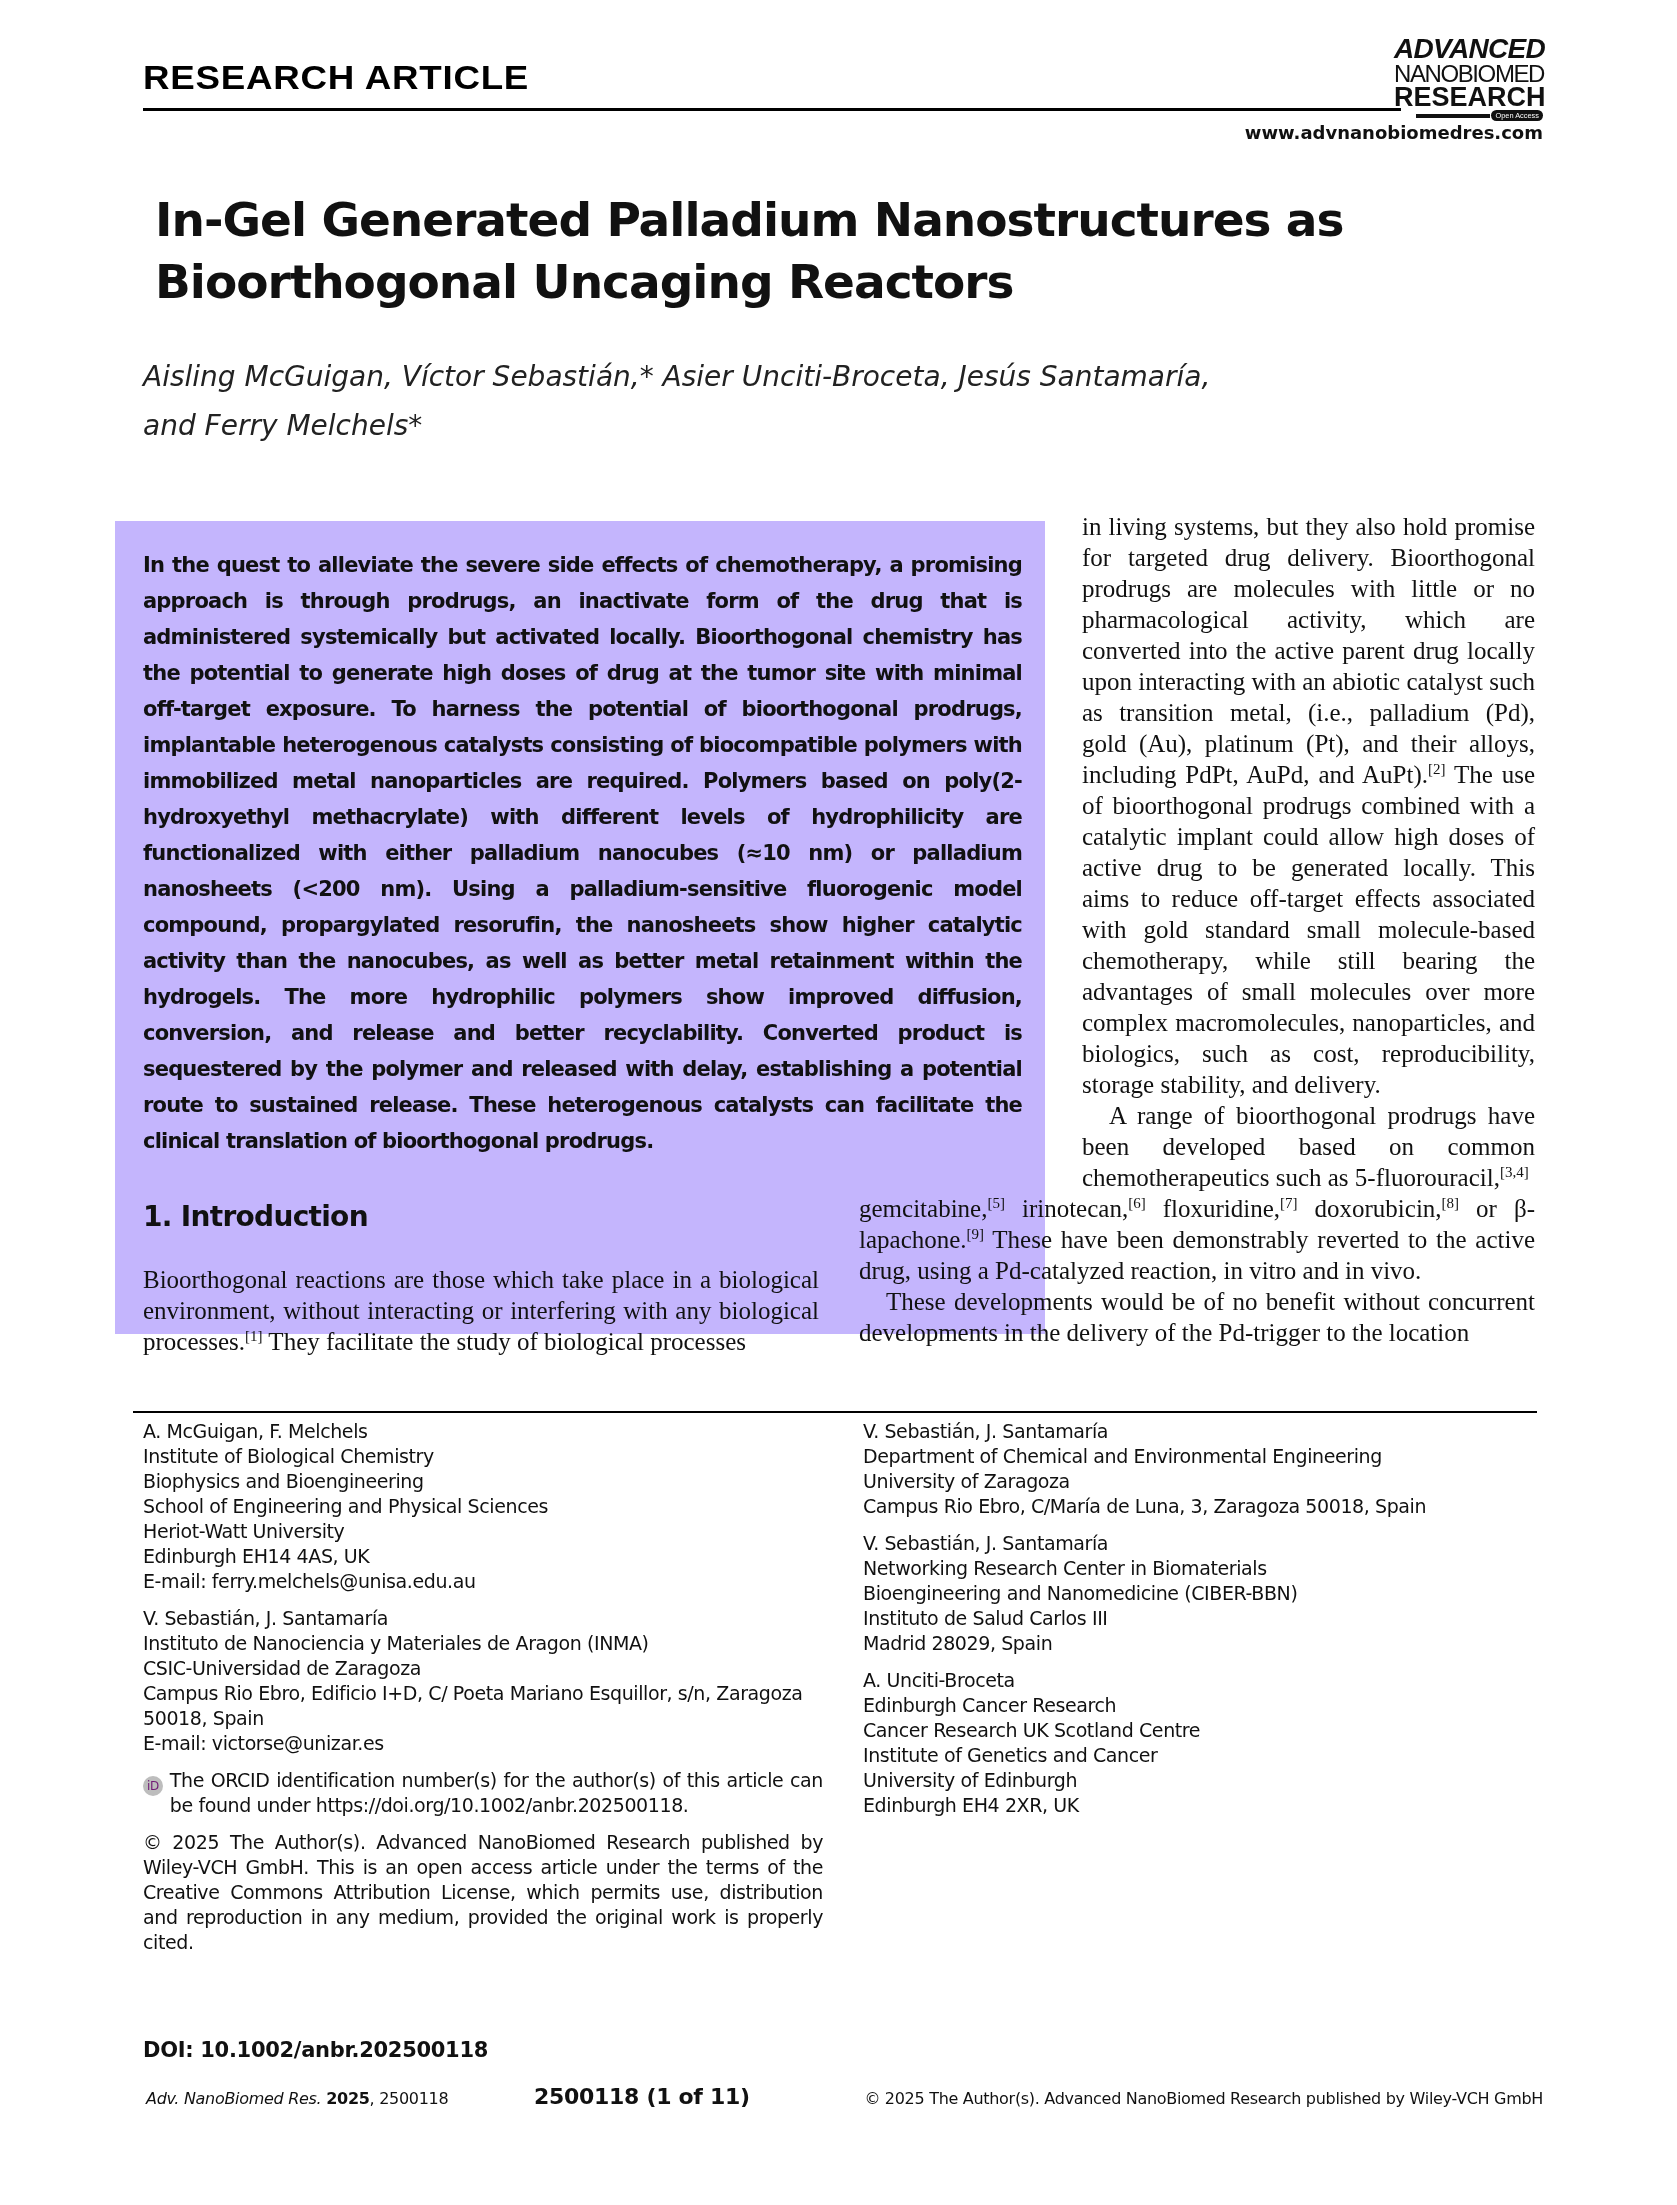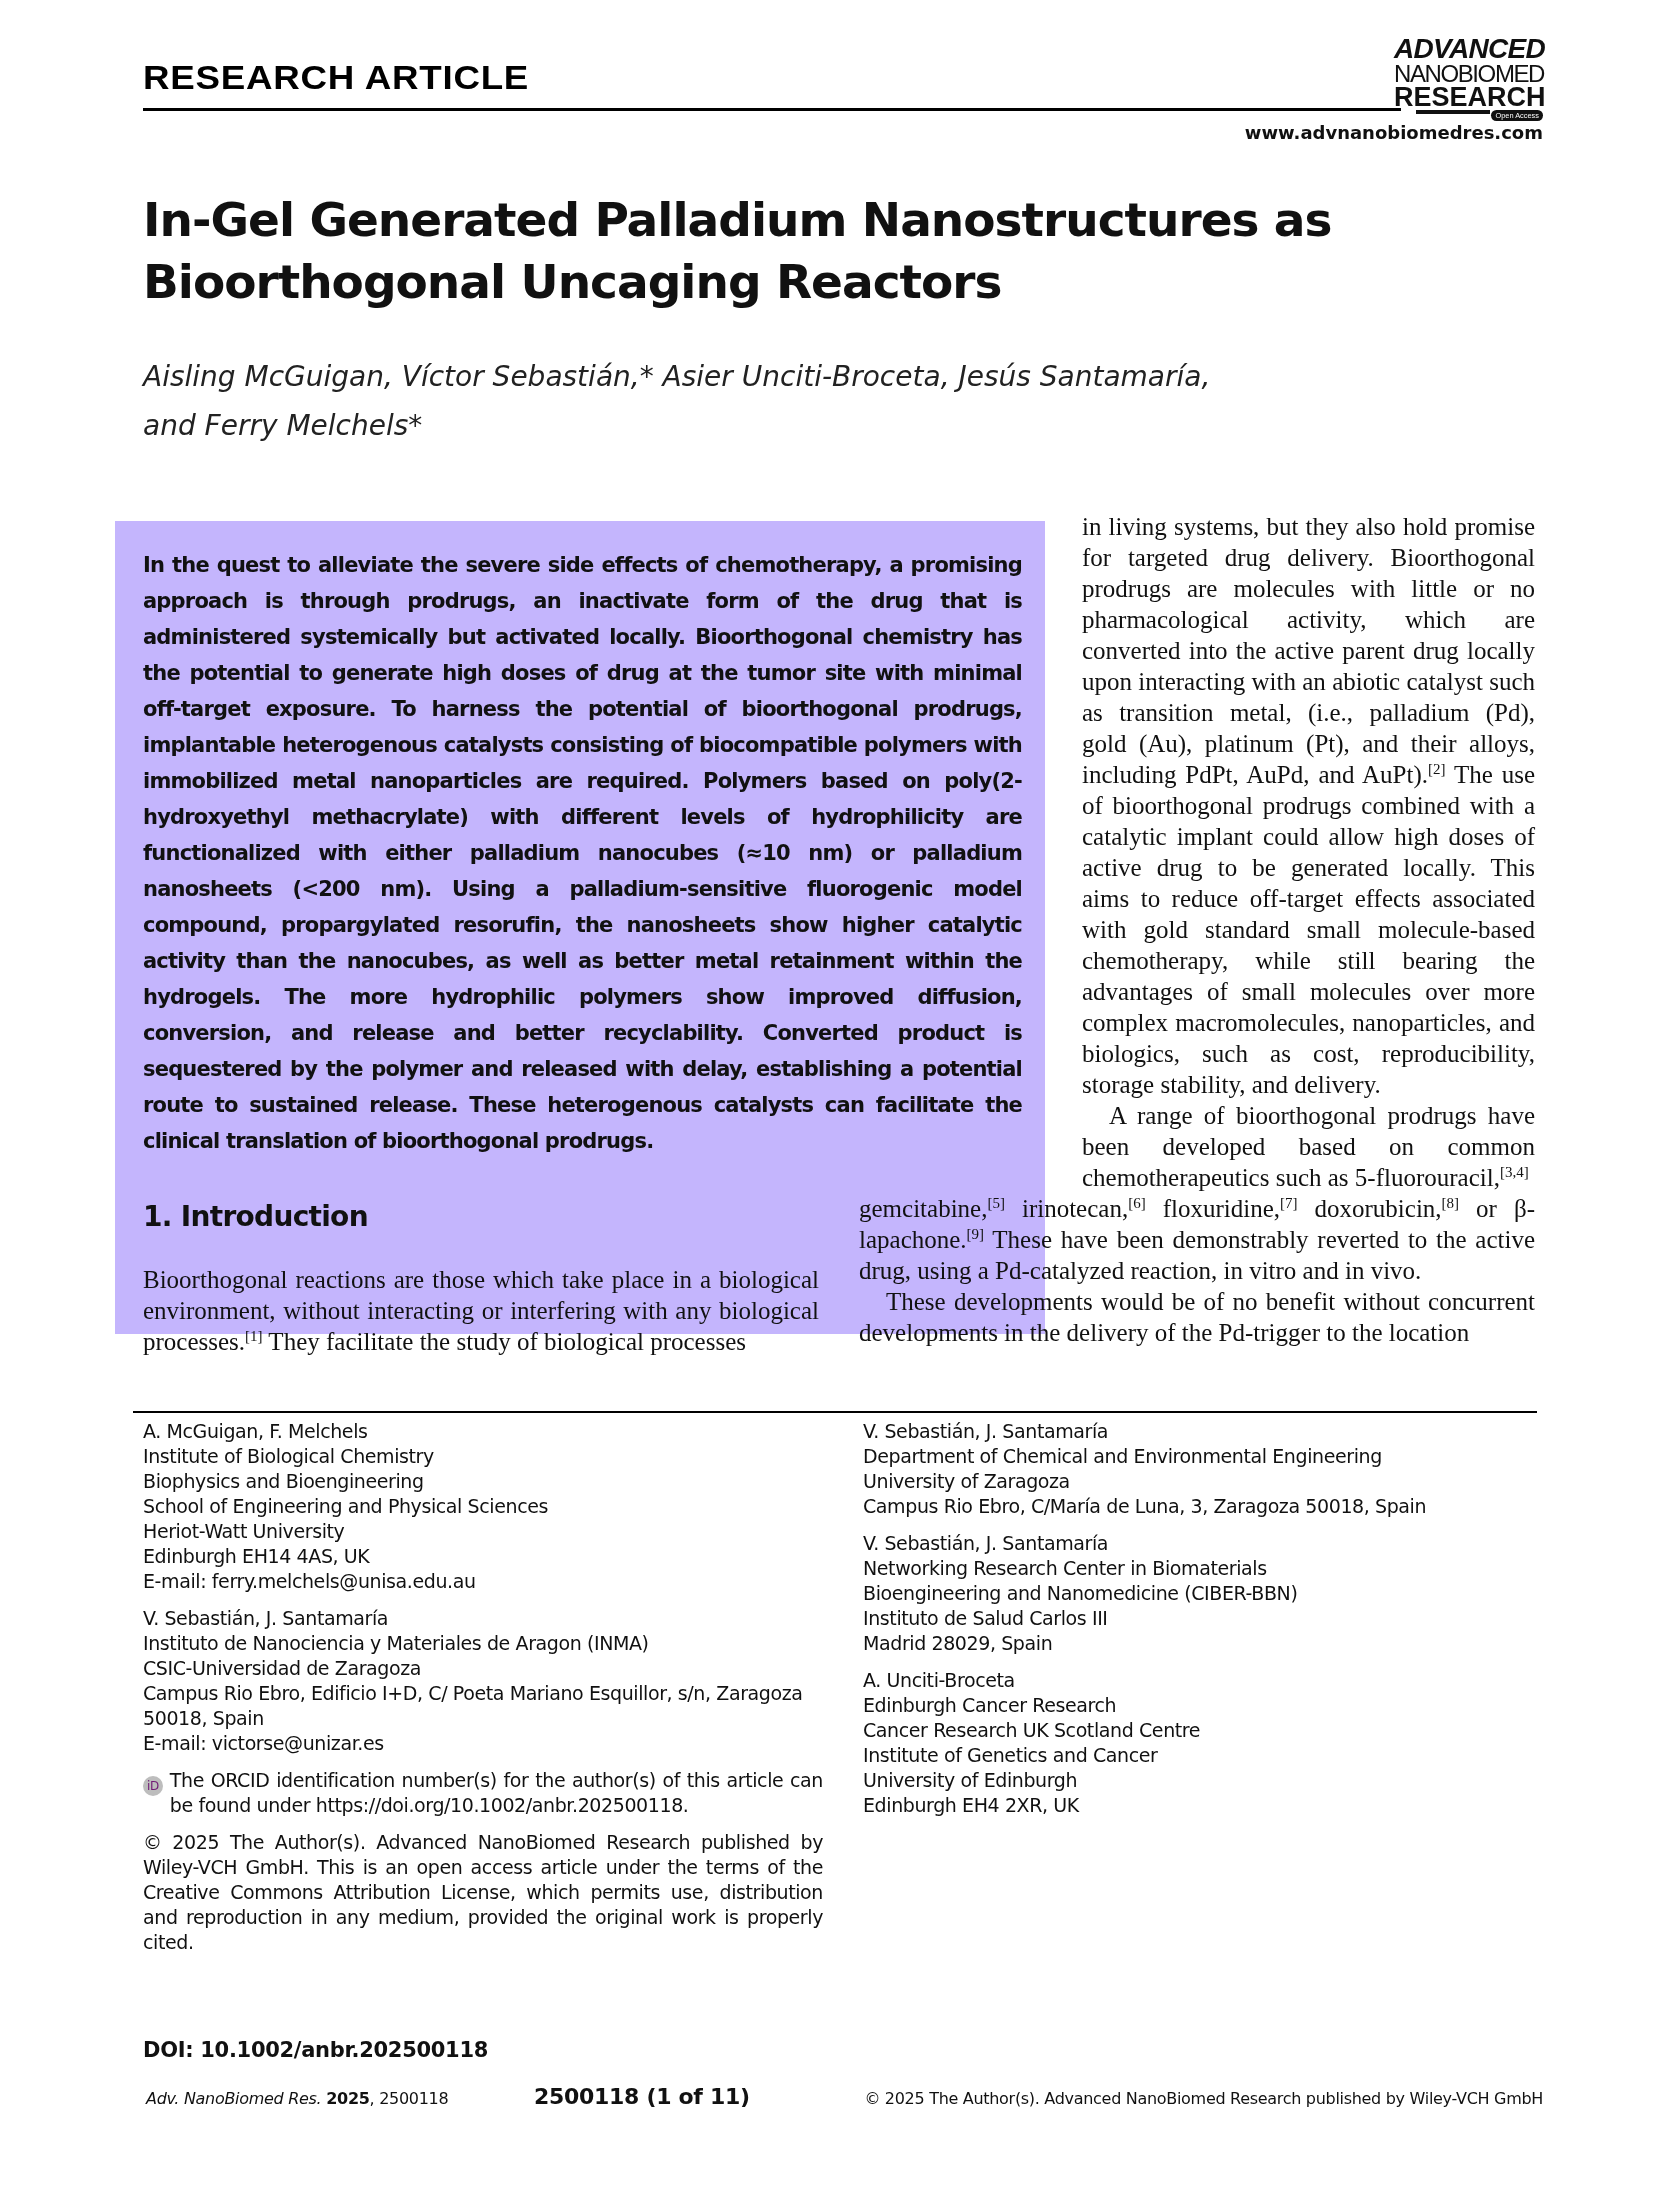--- a/index.html
+++ b/index.html
@@ -11,28 +11,28 @@
     left: 143px; top: 58px;
     font-family: "Liberation Sans", sans-serif; font-weight: 900;
     font-size: 34px; letter-spacing: 0.7px; color: #000;
     transform: scaleX(1.08); transform-origin: left center;
   }
   .header-rule { left: 143px; top: 108px; width: 1258px; height: 2.7px; background: #000; }
   .logo { left: 1394px; top: 35px; width: 149px; text-align: right; color: #111; font-family: "Liberation Sans", sans-serif; }
   .logo .l1 { font-weight: 900; font-style: italic; font-size: 28px; line-height: 27px; letter-spacing: -0.7px; }
   .logo .l2 { font-weight: 400; font-size: 24px; line-height: 23px; letter-spacing: -1.4px; }
   .logo .l3 { font-weight: 900; font-size: 27px; line-height: 24px; letter-spacing: 0px; }
-  .logo .oa-row { display: flex; justify-content: flex-end; margin-top: 1.4px; }
+  .logo .oa-row { display: flex; align-items: center; justify-content: flex-end; margin-top: 1.4px; }
   .logo .oa-bar { height: 4px; width: 74px; background: #111; margin-right: 1.4px; }
   .logo .oa { font-size: 7.4px; background: #111; color: #fff; border-radius: 5.4px; padding: 0.7px 4px; }
   .site-url { right: 135px; top: 122px; font-family: "DejaVu Sans", sans-serif; font-weight: bold; font-size: 18px; }
 
   
   .title {
-    left: 143px; top: 189px; width: 1407px;
+    left: 155px; top: 189px; width: 1407px;
     font-family: "DejaVu Sans", sans-serif; font-weight: bold;
     font-size: 47px; line-height: 62px; letter-spacing: -1px;
   }
   .authors {
     left: 143px; top: 352px; width: 1353px;
     font-family: "DejaVu Sans", sans-serif; font-style: italic;
     font-size: 28px; line-height: 49px; color: #222;
   }
 
   

